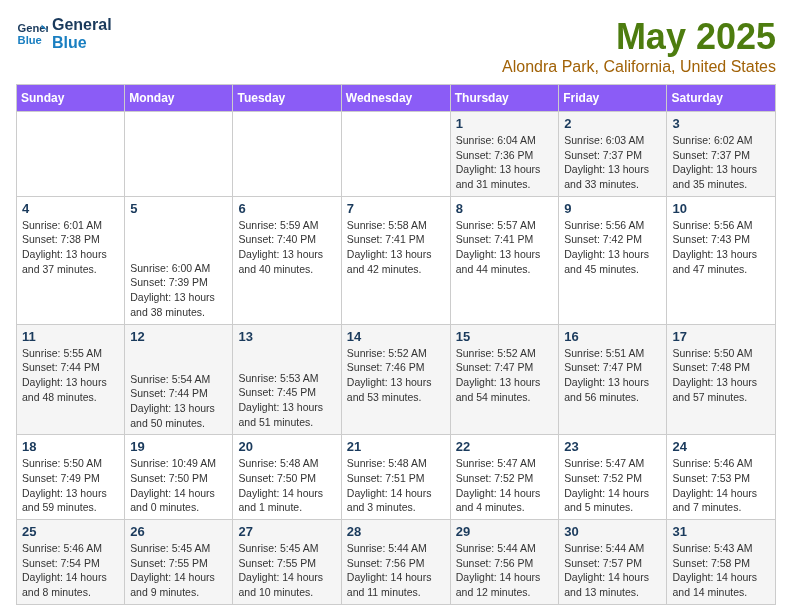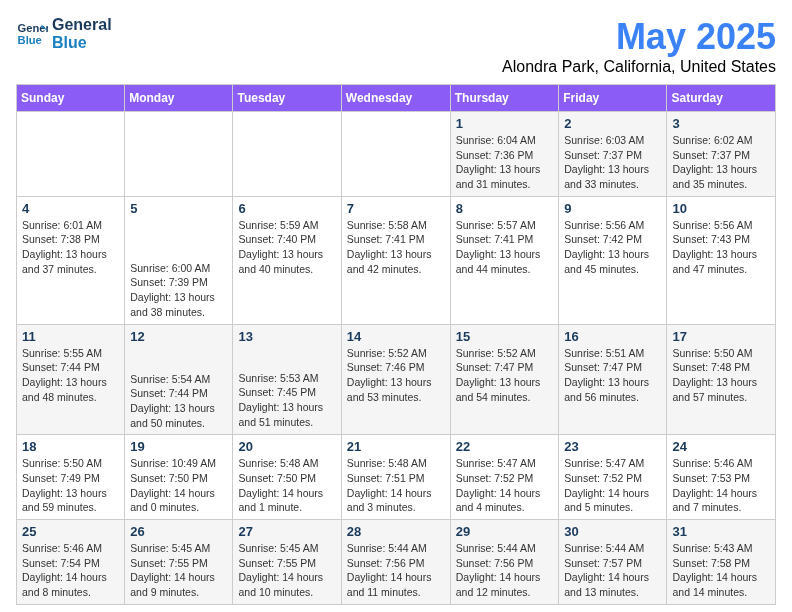--- a/index.html
+++ b/index.html
@@ -22,25 +22,25 @@
       gap: 4px;
     }
     .logo-icon {
       width: 32px;
       height: 32px;
     }
     .title-block { text-align: right; }
     .main-title {
       font-size: 36px;
       font-weight: bold;
-      color: #3b82f6;
+      color: #4d7c0f;
     }
     .subtitle {
       font-size: 16px;
-      color: #000000;
+      color: #a16207;
     }
     table {
       width: 100%;
       border-collapse: collapse;
       font-size: 11px;
     }
     thead tr th {
       background-color: #8b5cf6;
       color: #fff;
       font-weight: bold;

